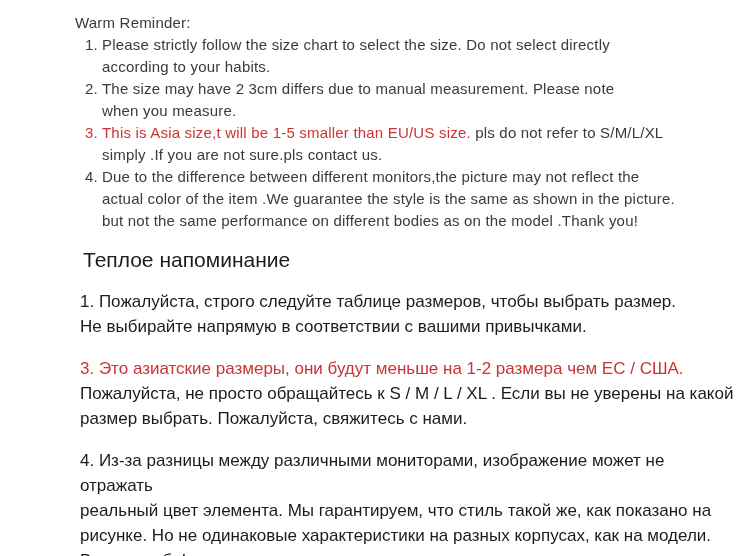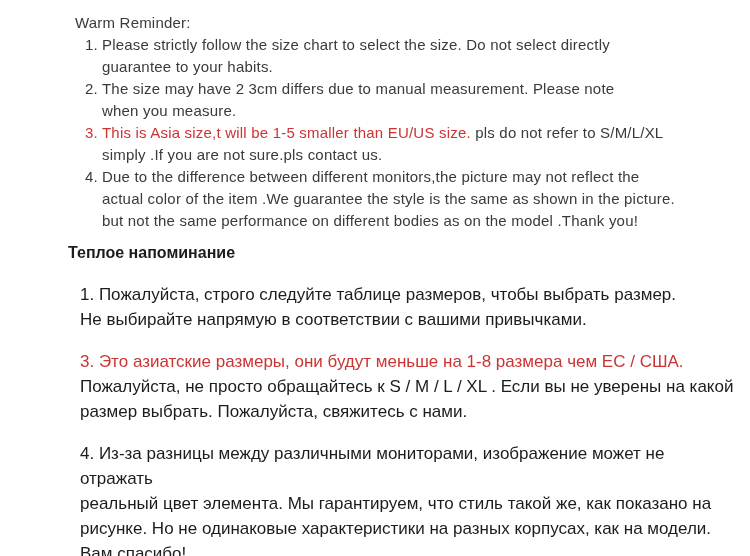--- a/index.html
+++ b/index.html
@@ -54,23 +54,23 @@
   }
 
   
   .ru-section {
     margin-top: 8px;
     color: #1c1c1c;
     font-size: 17px;
     line-height: 25px;
   }
   .ru-title {
-    margin: 0;
-    font-size: 16px;
-    font-weight: bold;
+    margin: 15px;
+    font-size: 21px;
+    font-weight: normal;
     line-height: 25px;
   }
   .ru-list {
     margin-left: 12px;
   }
   .ru-item {
     margin: 17px 0 0 0;
     white-space: pre-line;
   }
 
@@ -82,21 +82,21 @@
 <body>
 
 <div class="page">
 
   <section class="en-section">
     <h2 class="en-title">Warm Reminder:</h2>
     <ul class="en-list">
       <li class="en-item">
         <span class="num">1.</span>
         <span class="txt">Please strictly follow the size chart to select the size. Do not select directly
-guarantee to your habits.</span>
+according to your habits.</span>
       </li>
       <li class="en-item">
         <span class="num">2.</span>
         <span class="txt">The size may have 2 3cm differs due to manual measurement. Please note
 when you measure.</span>
       </li>
       <li class="en-item">
         <span class="num red">3.</span>
         <span class="txt"><span class="red">This is Asia size,t will be 1-5 smaller than EU/US size.</span><span> pls do not refer to S/M/L/XL
 simply .If you are not sure.pls contact us.</span></span>
@@ -108,21 +108,21 @@
 but not the same performance on different bodies as on the model .Thank you!</span>
       </li>
     </ul>
   </section>
 
   <section class="ru-section">
     <h2 class="ru-title">Теплое напоминание</h2>
     <div class="ru-list">
       <p class="ru-item">1. Пожалуйста, строго следуйте таблице размеров, чтобы выбрать размер.
 Не выбирайте напрямую в соответствии с вашими привычками.</p>
-      <p class="ru-item"><span class="red">3. Это азиатские размеры, они будут меньше на 1-8 размера чем ЕС / США.</span><span>
+      <p class="ru-item"><span class="red">3. Это азиатские размеры, они будут меньше на 1-2 размера чем ЕС / США.</span><span>
 Пожалуйста, не просто обращайтесь к S / M / L / XL . Если вы не уверены на какой
 размер выбрать. Пожалуйста, свяжитесь с нами.</span></p>
       <p class="ru-item">4. Из-за разницы между различными мониторами, изображение может не отражать
 реальный цвет элемента. Мы гарантируем, что стиль такой же, как показано на
 рисунке. Но не одинаковые характеристики на разных корпусах, как на модели.
 Вам спасибо!</p>
     </div>
   </section>
 
 </div>

